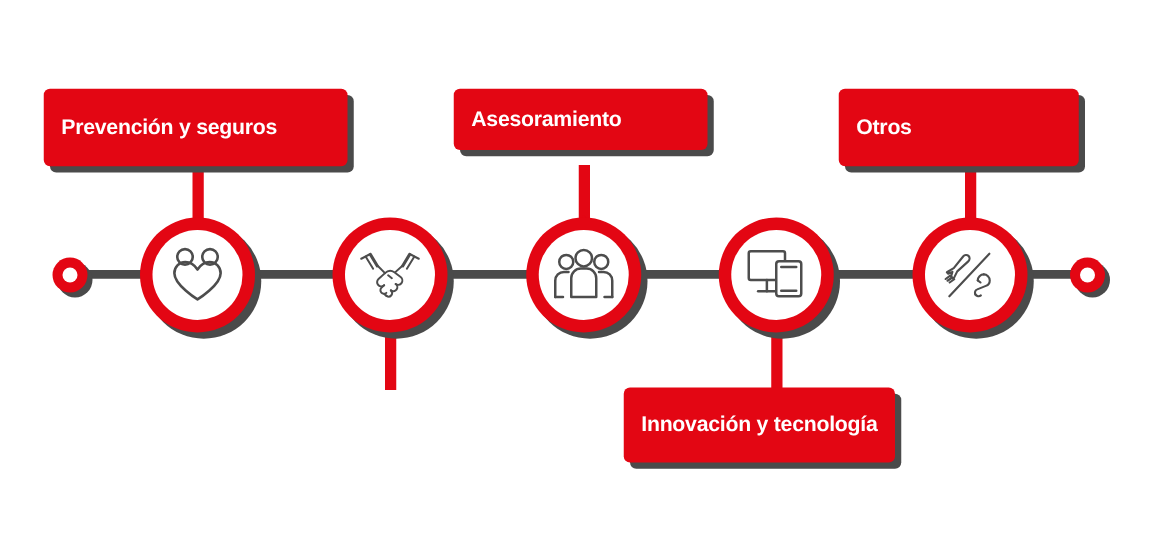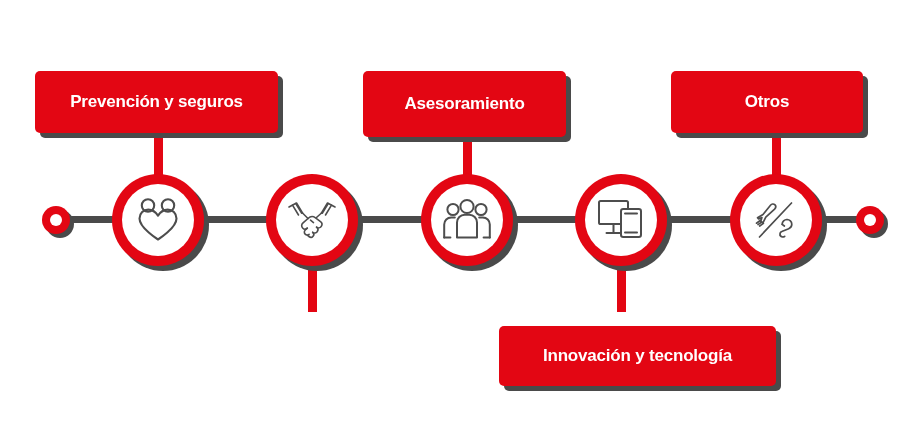--- a/index.html
+++ b/index.html
@@ -141,21 +141,20 @@
   .callout .c-body {
     position: absolute;
     left: 0;
     top: 0;
     width: 100%;
     height: 100%;
     border-radius: 5px;
     background: #e30613;
     display: flex;
     align-items: center;
-    justify-content: center;
   }
   .callout .c-label {
     color: #ffffff;
     font-family: "Liberation Sans", sans-serif;
     font-weight: bold;
     font-size: 17px;
     letter-spacing: -0.2px;
     white-space: nowrap;
     padding: 0 14px;
     text-align: center;
@@ -311,28 +310,28 @@
   </div>
 
   <div class="callout" style="left:35px; top:71px; width:243px; height:62px;">
     <div class="c-shadow"></div>
     <div class="c-body">
       <span class="c-label">Prevención y seguros</span>
     </div>
   </div>
 
 
-  <div class="callout" style="left:363px; top:71px; width:203px; height:66px;">
+  <div class="callout" style="left:363px; top:71px; width:203px; height:49px;">
     <div class="c-shadow"></div>
     <div class="c-body">
       <span class="c-label">Asesoramiento</span>
     </div>
   </div>
 
-  <div class="callout" style="left:499px; top:326px; width:277px; height:60px;">
+  <div class="callout" style="left:499px; top:310px; width:217px; height:60px;">
     <div class="c-shadow"></div>
     <div class="c-body">
       <span class="c-label">Innovación y tecnología</span>
     </div>
   </div>
 
   <div class="callout" style="left:671px; top:71px; width:192px; height:62px;">
     <div class="c-shadow"></div>
     <div class="c-body">
       <span class="c-label">Otros</span>

